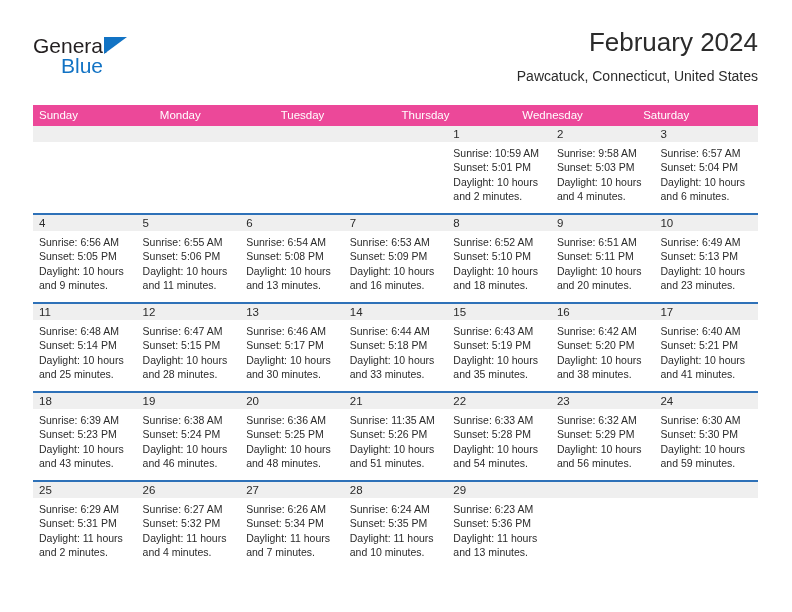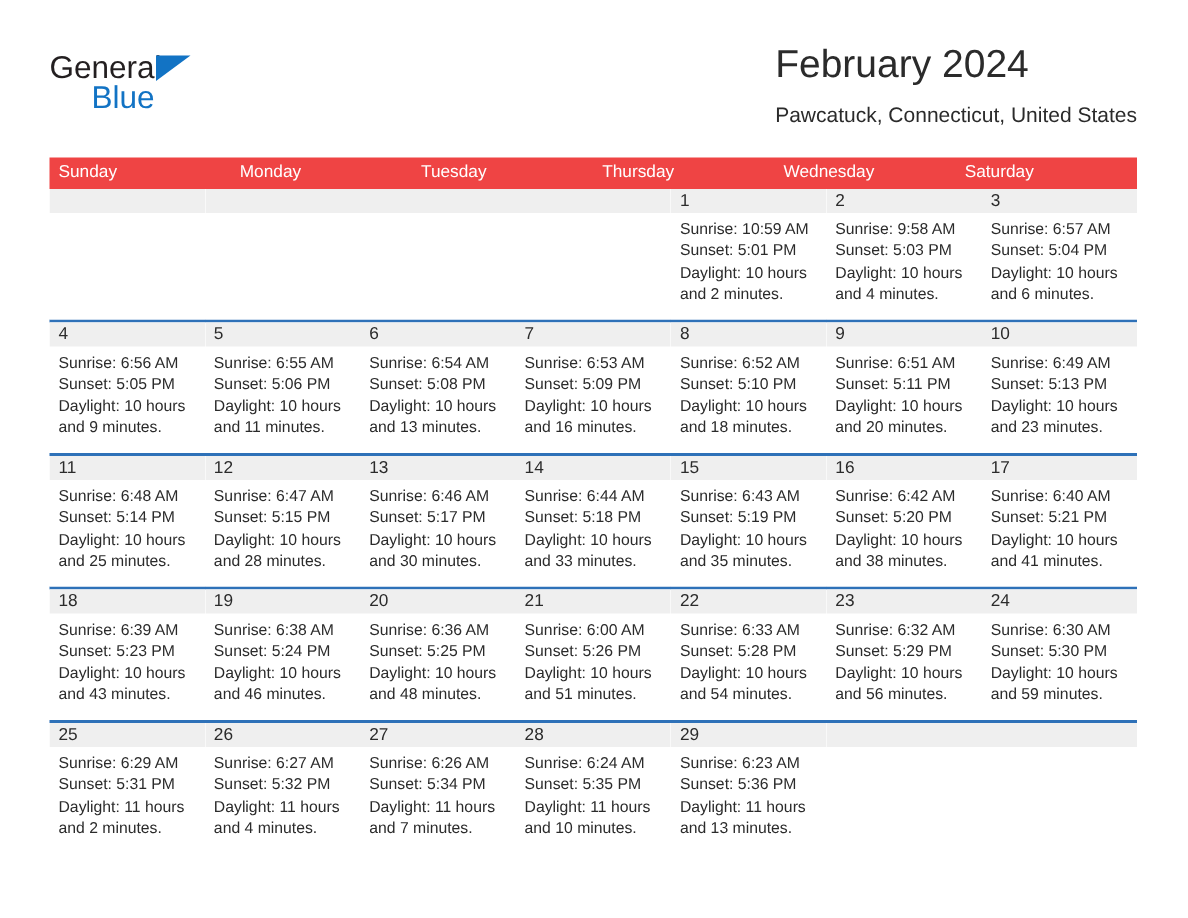--- a/index.html
+++ b/index.html
@@ -59,21 +59,21 @@
     left: 28px;
     top: 20px;
     font-size: 21px;
     color: #1273c4;
     line-height: 23px;
   }
   .title-block {
     position: absolute;
     right: 0;
     top: 0;
-    text-align: left;
+    text-align: right;
   }
   .cal-title {
     font-size: 26px;
     color: #2b2b2b;
     line-height: 32px;
     white-space: nowrap;
   }
   .cal-location {
     font-size: 14px;
     color: #2b2b2b;
@@ -84,21 +84,21 @@
 
   
   .calendar {
     position: absolute;
     left: 33px;
     top: 105px;
     width: 725px;
   }
   .dow-row {
     display: flex;
-    background: #ef4444;
+    background: #ec4899;
     height: 21px;
   }
   .dow {
     flex: 1 1 0;
     font-size: 11.5px;
     color: #ffffff;
     line-height: 21px;
     padding-left: 6px;
     box-sizing: border-box;
     white-space: nowrap;
@@ -393,21 +393,21 @@
           <div class="cell-body">
             <div class="cell-line">Sunrise: 6:36 AM</div>
             <div class="cell-line">Sunset: 5:25 PM</div>
             <div class="cell-line">Daylight: 10 hours</div>
             <div class="cell-line">and 48 minutes.</div>
           </div>
         </div>
       <div class="cell">
           <div class="daynum-band">21</div>
           <div class="cell-body">
-            <div class="cell-line">Sunrise: 6:00 AM</div>
+            <div class="cell-line">Sunrise: 11:35 AM</div>
             <div class="cell-line">Sunset: 5:26 PM</div>
             <div class="cell-line">Daylight: 10 hours</div>
             <div class="cell-line">and 51 minutes.</div>
           </div>
         </div>
       <div class="cell">
           <div class="daynum-band">22</div>
           <div class="cell-body">
             <div class="cell-line">Sunrise: 6:33 AM</div>
             <div class="cell-line">Sunset: 5:28 PM</div>

